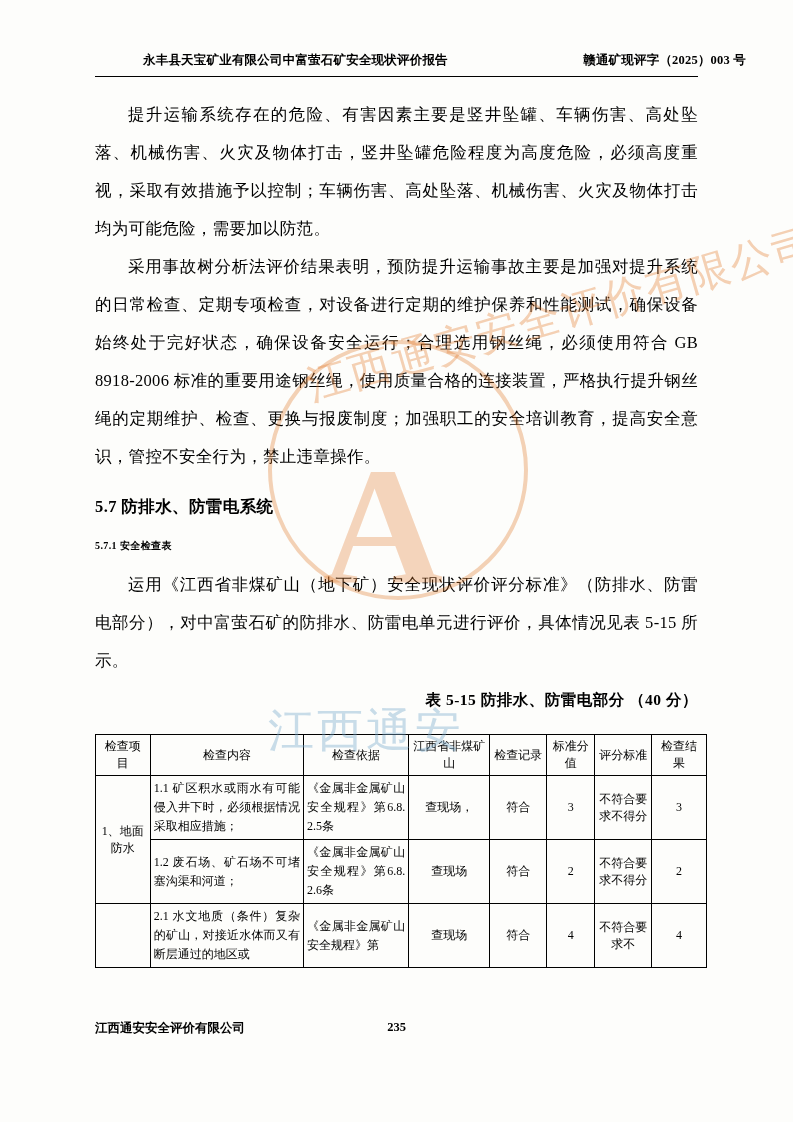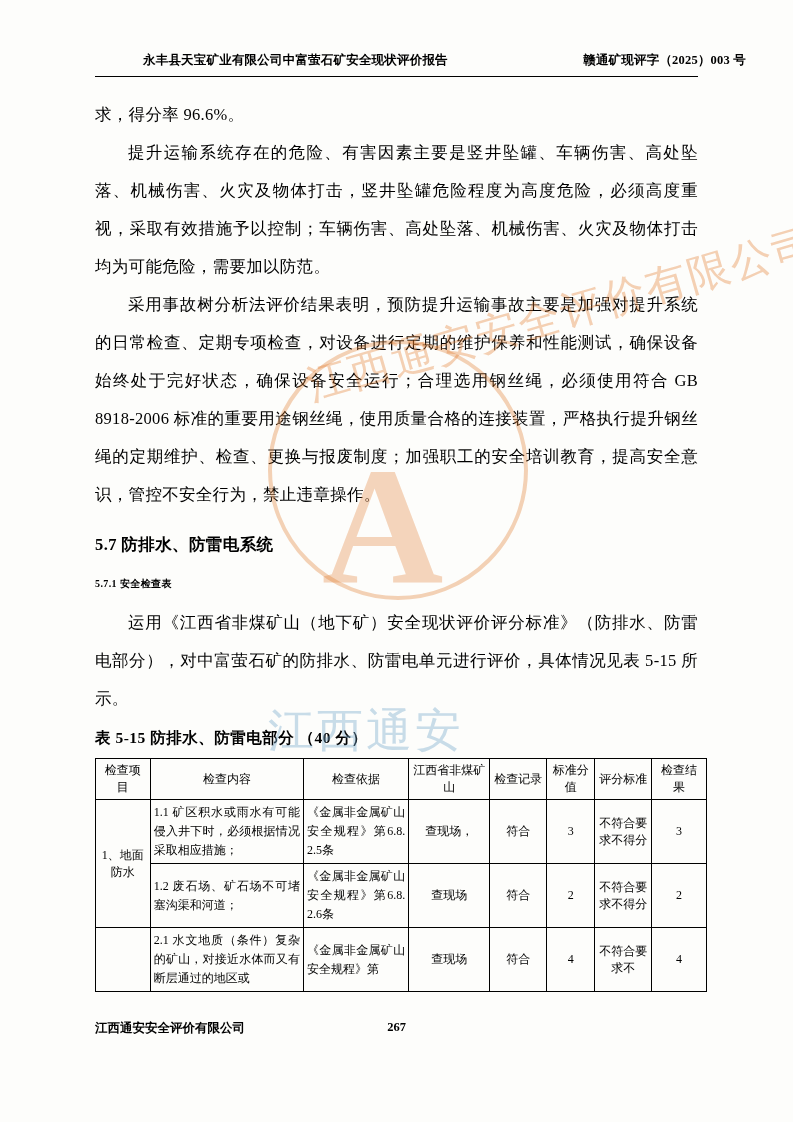--- a/index.html
+++ b/index.html
@@ -63,25 +63,25 @@
   }
   h4.h3title {
     margin: 2px 0 2px 0;
     font-size: 10px;
     line-height: 36px;
     font-weight: bold;
     letter-spacing: 0.4px;
   }
   
   .table-caption {
-    text-align: left;
+    text-align: right;
     font-size: 15.5px;
     font-weight: bold;
     line-height: 28px;
-    margin: 6px 0 6px 0;
+    margin: 6px 0 20px 0;
     letter-spacing: 0.5px;
   }
   table.checktable {
     border-collapse: collapse;
     width: 612px;
     table-layout: fixed;
   }
   table.checktable td {
     border: 1px solid #000;
     font-size: 12px;
@@ -140,21 +140,20 @@
 <div class="page">
 
   <div class="header">
     <span>永丰县天宝矿业有限公司中富萤石矿安全现状评价报告</span>
     <span>赣通矿现评字（2025）003 号</span>
   </div>
   <div class="header-rule"></div>
 
   <div class="content">
 
-    <p class="para">求，得分率 96.6%。</p>
 
     <p class="para indent">提升运输系统存在的危险、有害因素主要是竖井坠罐、车辆伤害、高处坠落、机械伤害、火灾及物体打击，竖井坠罐危险程度为高度危险，必须高度重视，采取有效措施予以控制；车辆伤害、高处坠落、机械伤害、火灾及物体打击均为可能危险，需要加以防范。</p>
 
     <p class="para indent">采用事故树分析法评价结果表明，预防提升运输事故主要是加强对提升系统的日常检查、定期专项检查，对设备进行定期的维护保养和性能测试，确保设备始终处于完好状态，确保设备安全运行；合理选用钢丝绳，必须使用符合 GB 8918-2006 标准的重要用途钢丝绳，使用质量合格的连接装置，严格执行提升钢丝绳的定期维护、检查、更换与报废制度；加强职工的安全培训教育，提高安全意识，管控不安全行为，禁止违章操作。</p>
 
     <h3 class="h2title">5.7 防排水、防雷电系统</h3>
 
     <h4 class="h3title">5.7.1 安全检查表</h4>
 
     <p class="para indent">运用《江西省非煤矿山（地下矿）安全现状评价评分标准》（防排水、防雷电部分），对中富萤石矿的防排水、防雷电单元进行评价，具体情况见表 5-15 所示。</p>
@@ -221,16 +220,16 @@
 
   <div class="watermark">
     <div class="wm-ring" style="left:268px; top:340px; width:252px; height:252px;"></div>
     <div class="wm-text" style="left:300px; top:360px; font-size:42px; transform: rotate(-16deg); transform-origin: left top; letter-spacing:2px;">江西通安安全评价有限公司</div>
     <div class="wm-text" style="left:322px; top:430px; font-size:168px; font-weight:bold; color:rgba(225,120,40,0.30);">A</div>
     <div class="wm-blue" style="left:268px; top:700px; font-size:46px; font-weight:normal; letter-spacing:3px;">江西通安</div>
   </div>
 
   <div class="footer">
     <span class="fl">江西通安安全评价有限公司</span>
-    <span class="fc">267</span>
+    <span class="fc">235</span>
   </div>
 
 </div>
 
 </body></html>

